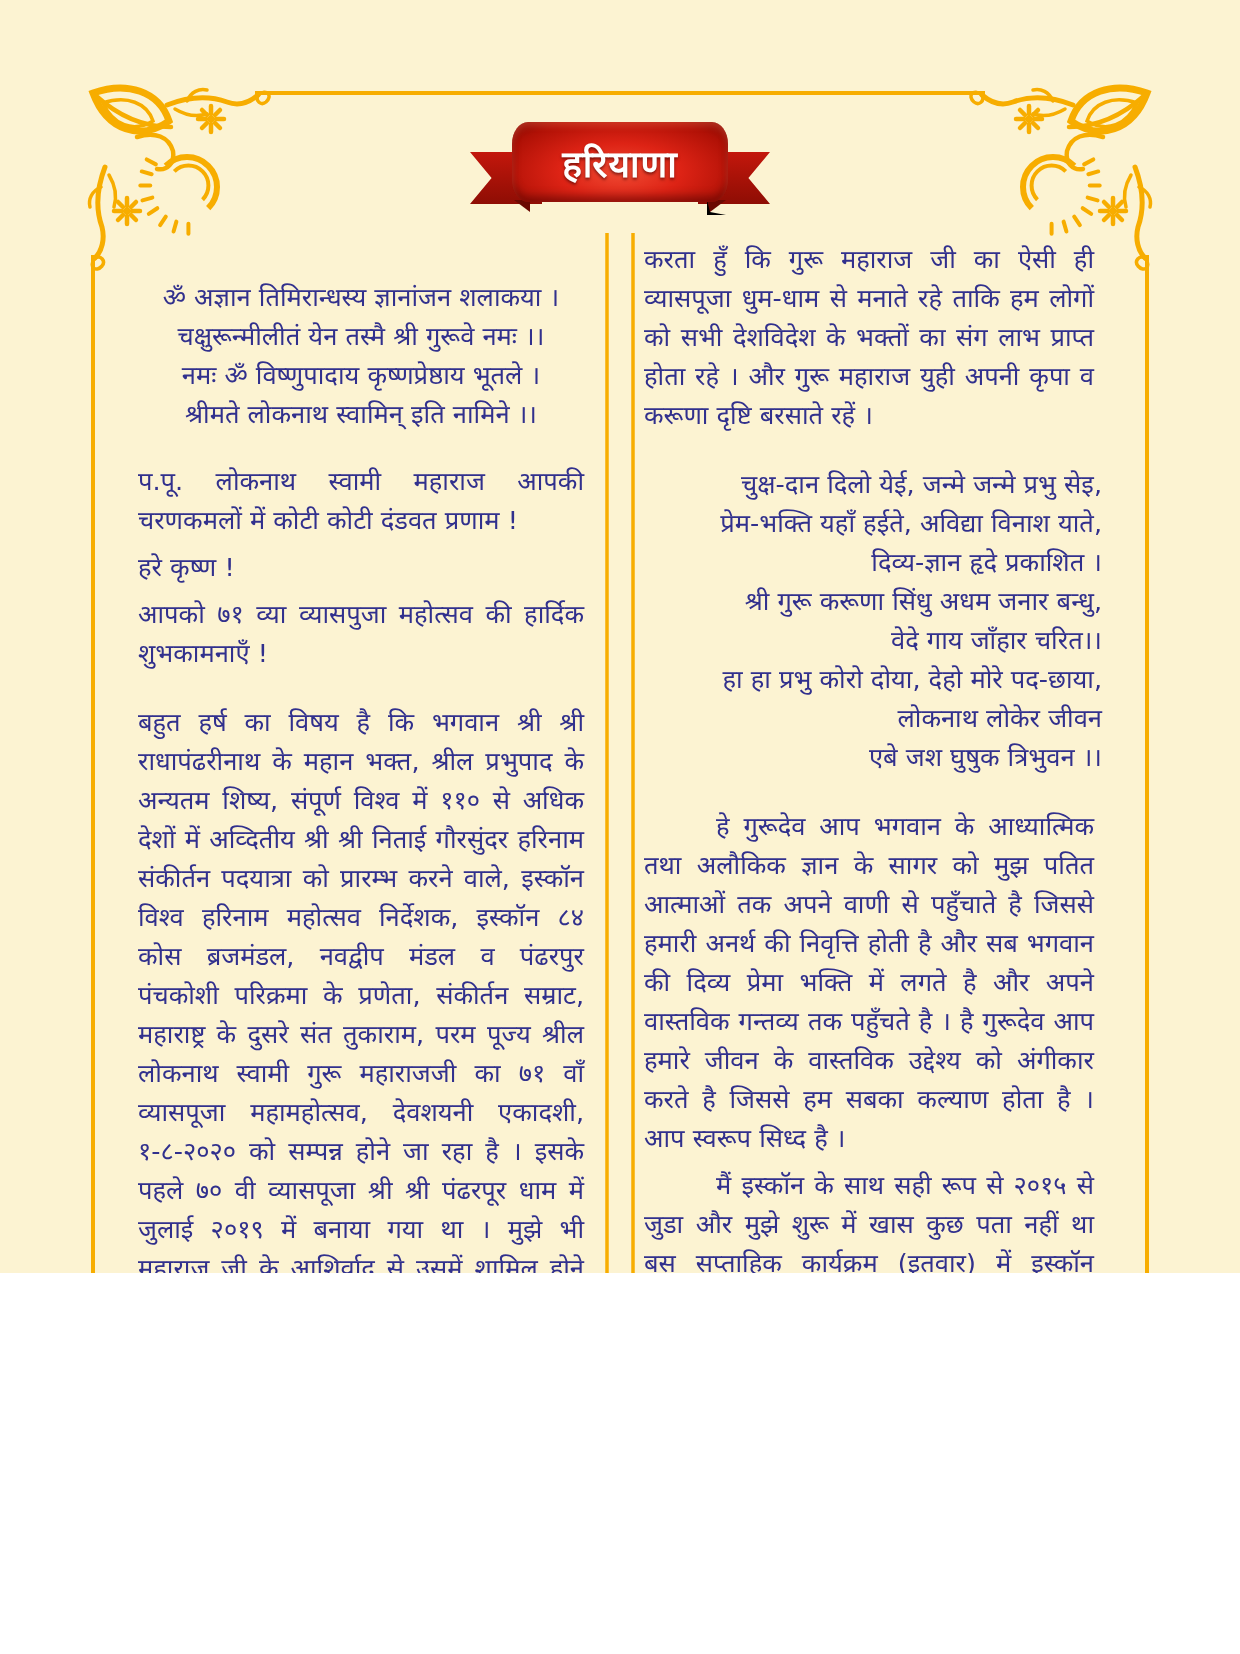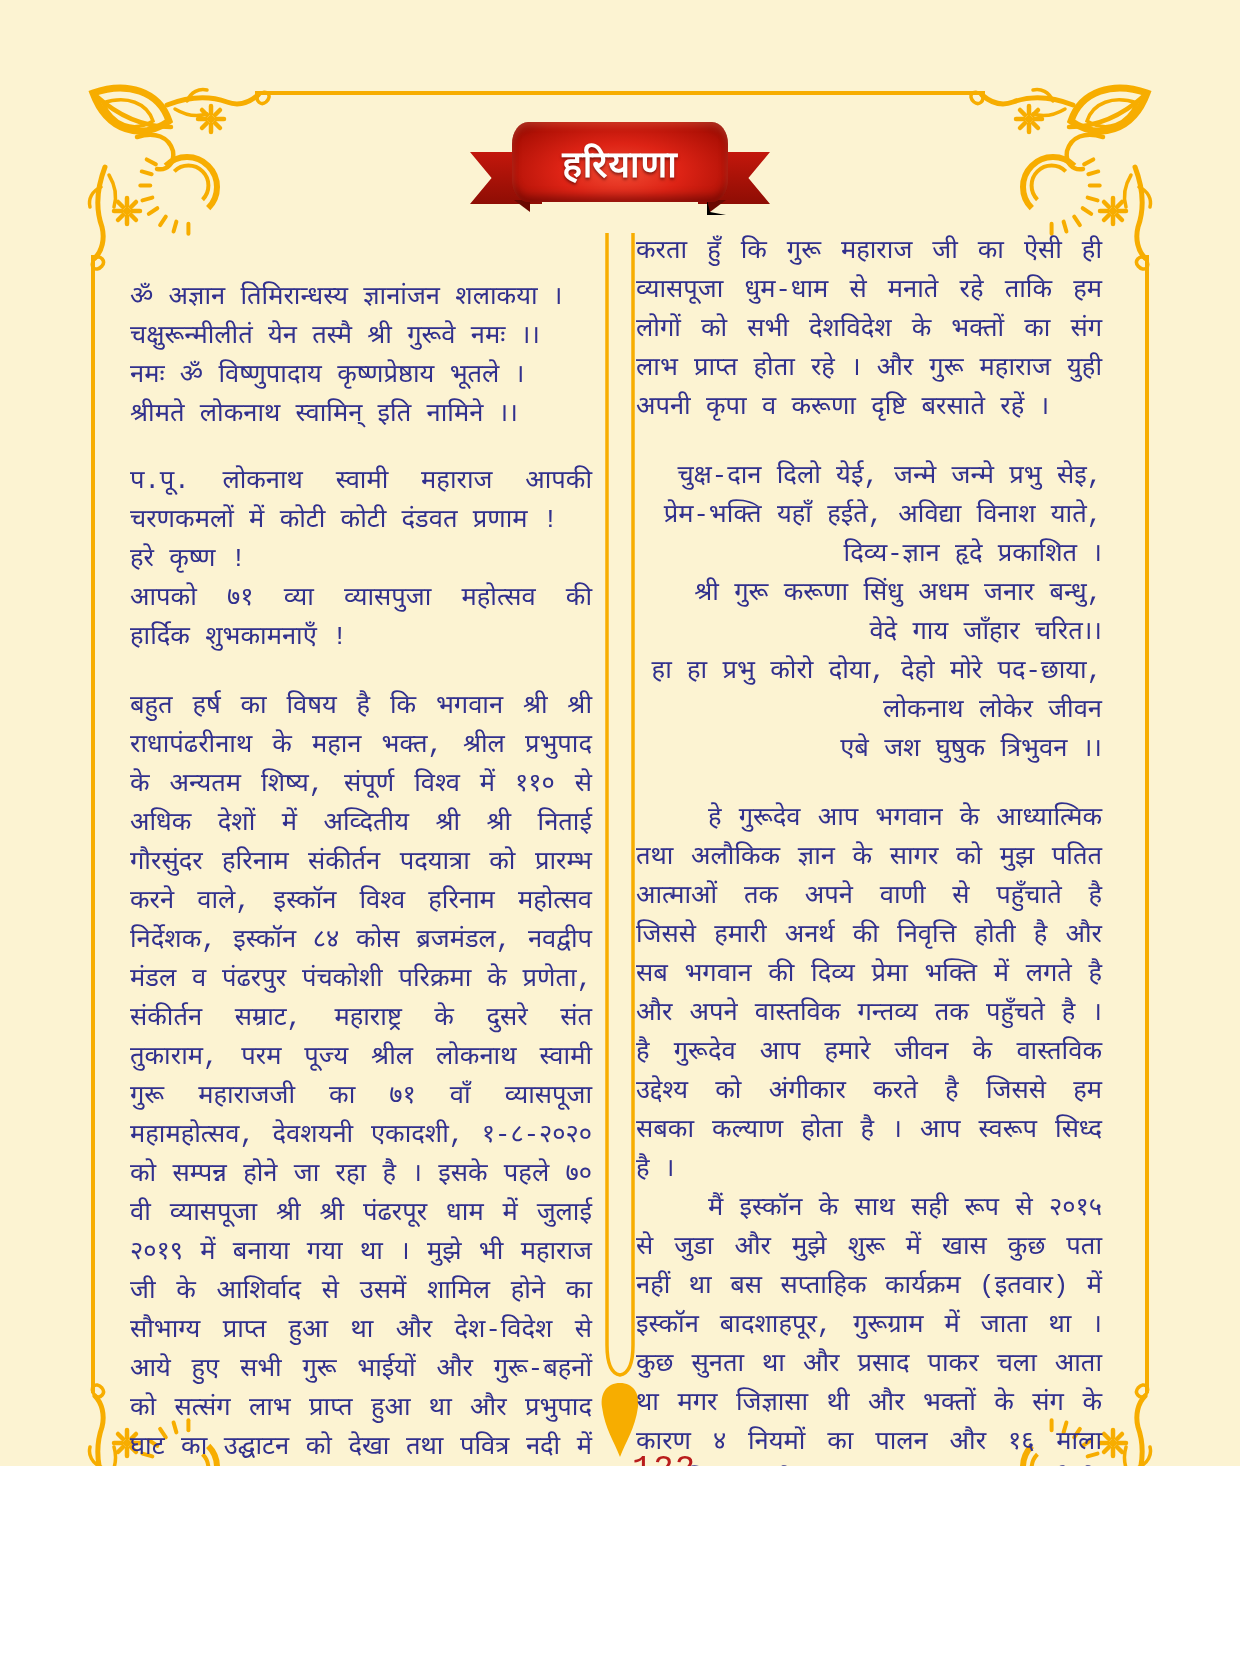--- a/index.html
+++ b/index.html
@@ -2,23 +2,22 @@
 <html lang="hi"><head>
 <meta charset="utf-8">
 <style>
   html,body{margin:0;padding:0;}
   body{
     width:1240px;height:1654px;
     font-family:"DejaVu Sans","Liberation Sans",sans-serif;
     background:#ffffff;
   }
   .page{
-    position:relative;width:1240px;height:1466px;overflow:hidden;
+    position:relative;width:1240px;height:1273px;overflow:hidden;
     background:#FCF3D2;
-    font-family:Liberation Mono, monospace;
   }
   
   .frame-line{position:absolute;background:#F7AD00;}
   .line-top{left:255px;top:91px;width:730px;height:4px;}
   .line-bottom{left:255px;top:1559px;width:730px;height:4px;}
   .line-left{left:91px;top:255px;width:4px;height:1138px;}
   .line-right{left:1145px;top:255px;width:4px;height:1138px;}
   .corner{position:absolute;width:210px;height:210px;}
   .corner.tl{left:75px;top:75px;}
   .corner.tr{left:955px;top:75px;transform:scaleX(-1);}
@@ -51,23 +50,23 @@
   }
   
   .tilak{position:absolute;left:588px;top:233px;width:64px;height:1228px;}
   
   .col{
     position:absolute;color:#31308D;
     font-size:25.5px;line-height:39px;
   }
   .col-left{left:130px;top:278px;width:462px;}
   .col-right{left:636px;top:232px;width:466px;}
-  .shloka{margin:0 0 28px 0;}
+  .shloka{text-align:center;margin:0 0 28px 0;}
   .shloka div{white-space:nowrap;}
-  p{margin:0;}
+  p{margin:8px;}
   .just{text-align:justify;}
   .gap-after{margin-bottom:30px;}
   .indent{text-indent:72px;}
   .verse div{text-align:right;margin-left:7px;}
   
   .page-number{
     position:absolute;left:0;top:1450px;width:1240px;
     text-align:center;color:#b91c1c;font-size:34px;letter-spacing:1px;padding-left:44px;
   }
 </style>

